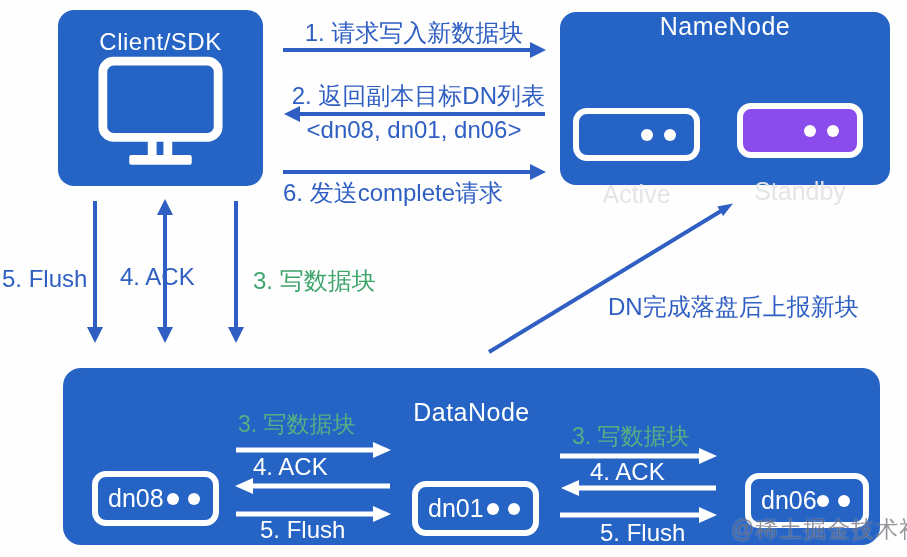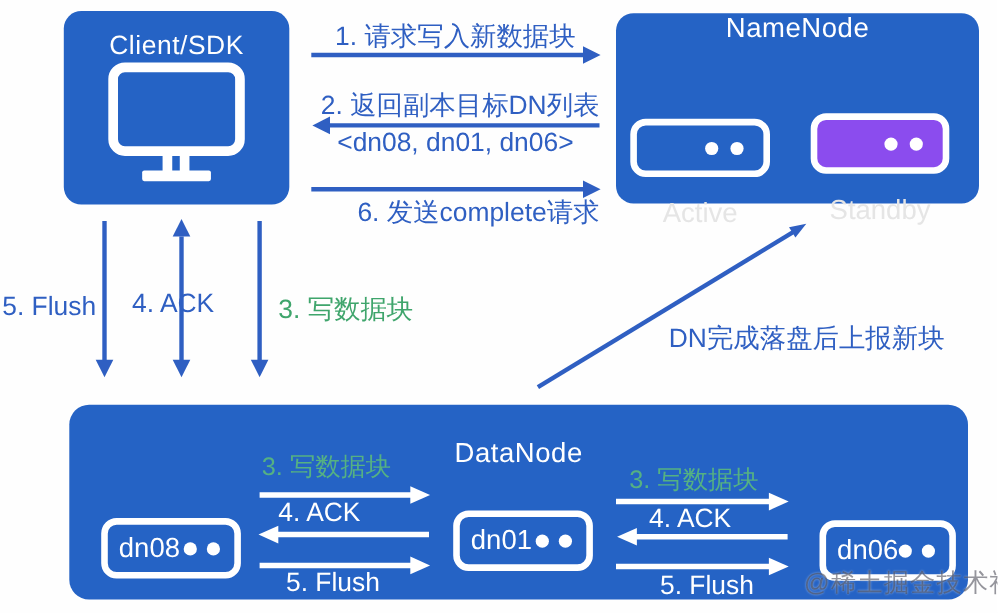--- a/index.html
+++ b/index.html
@@ -32,41 +32,41 @@
   .server-chip { justify-content:flex-end; padding-right:18px; gap:11px; }
   .active-chip  { left:13px;  top:68px; width:127px; height:53px; background:transparent; }
   .standby-chip { left:177px; top:63px; width:126px; height:55px; background:var(--purple); }
   .nn-label { position:absolute; color:#e5e5e5; font-size:25px; text-align:center;margin-top:28px; }
   .active-label  { left:13px;  top:140px; width:127px; }
   .standby-label { left:177px; top:137px; width:126px; }
 
   .dn-node { justify-content:space-between; padding:0 13px 0 10px; font-size:25px; color:#fff; }
   .dn-node .dots { display:flex; gap:9px; align-items:center; }
   .dn08 { left:29px;  top:75px; width:127px; height:55px; }
-  .dn01 { left:349px; top:68px; width:127px; height:55px; }
+  .dn01 { left:349px; top:85px; width:127px; height:55px; }
   .dn06 { left:682px; top:77px; width:124px; height:55px; }
 
   
   .overlay { position:absolute; left:0; top:0; width:907px; height:557px; pointer-events:none; }
   .blue-line  { stroke:var(--arrow-blue); stroke-width:4; }
   .blue-head  { fill:var(--arrow-blue); }
   .white-line { stroke:#fff; stroke-width:5; }
   .white-head { fill:#fff; }
 
   
   .lbl { position:absolute; font-size:24px; white-space:nowrap; }
   .blue-t  { color:var(--arrow-blue); }
   .green-t { color:var(--green); }
   .greenl-t{ color:var(--green-light); }
   .white-t { color:#fff; }
 
   .l-step1  { left:283px; top:17px;  width:262px; text-align:center; }
   .l-step2  { left:283px; top:80px;  width:262px; text-align:right; }
   .l-step2d { left:283px; top:116px; width:262px; text-align:center; }
-  .l-step6  { left:283px; top:177px; width:262px; text-align:right; }
+  .l-step6  { left:283px; top:177px; width:262px; text-align:left; }
 
   .l-flush  { left:2px;   top:265px; }
   .l-ack    { left:120px; top:263px; }
   .l-write  { left:253px; top:265px; }
   .l-report { left:608px; top:291px; }
 
   .l-green1 { left:238px; top:409px; font-size:23px; }
   .l-ack1   { left:253px; top:453px; }
   .l-flush1 { left:260px; top:516px; }
   .l-green2 { left:572px; top:421px; font-size:23px; }

